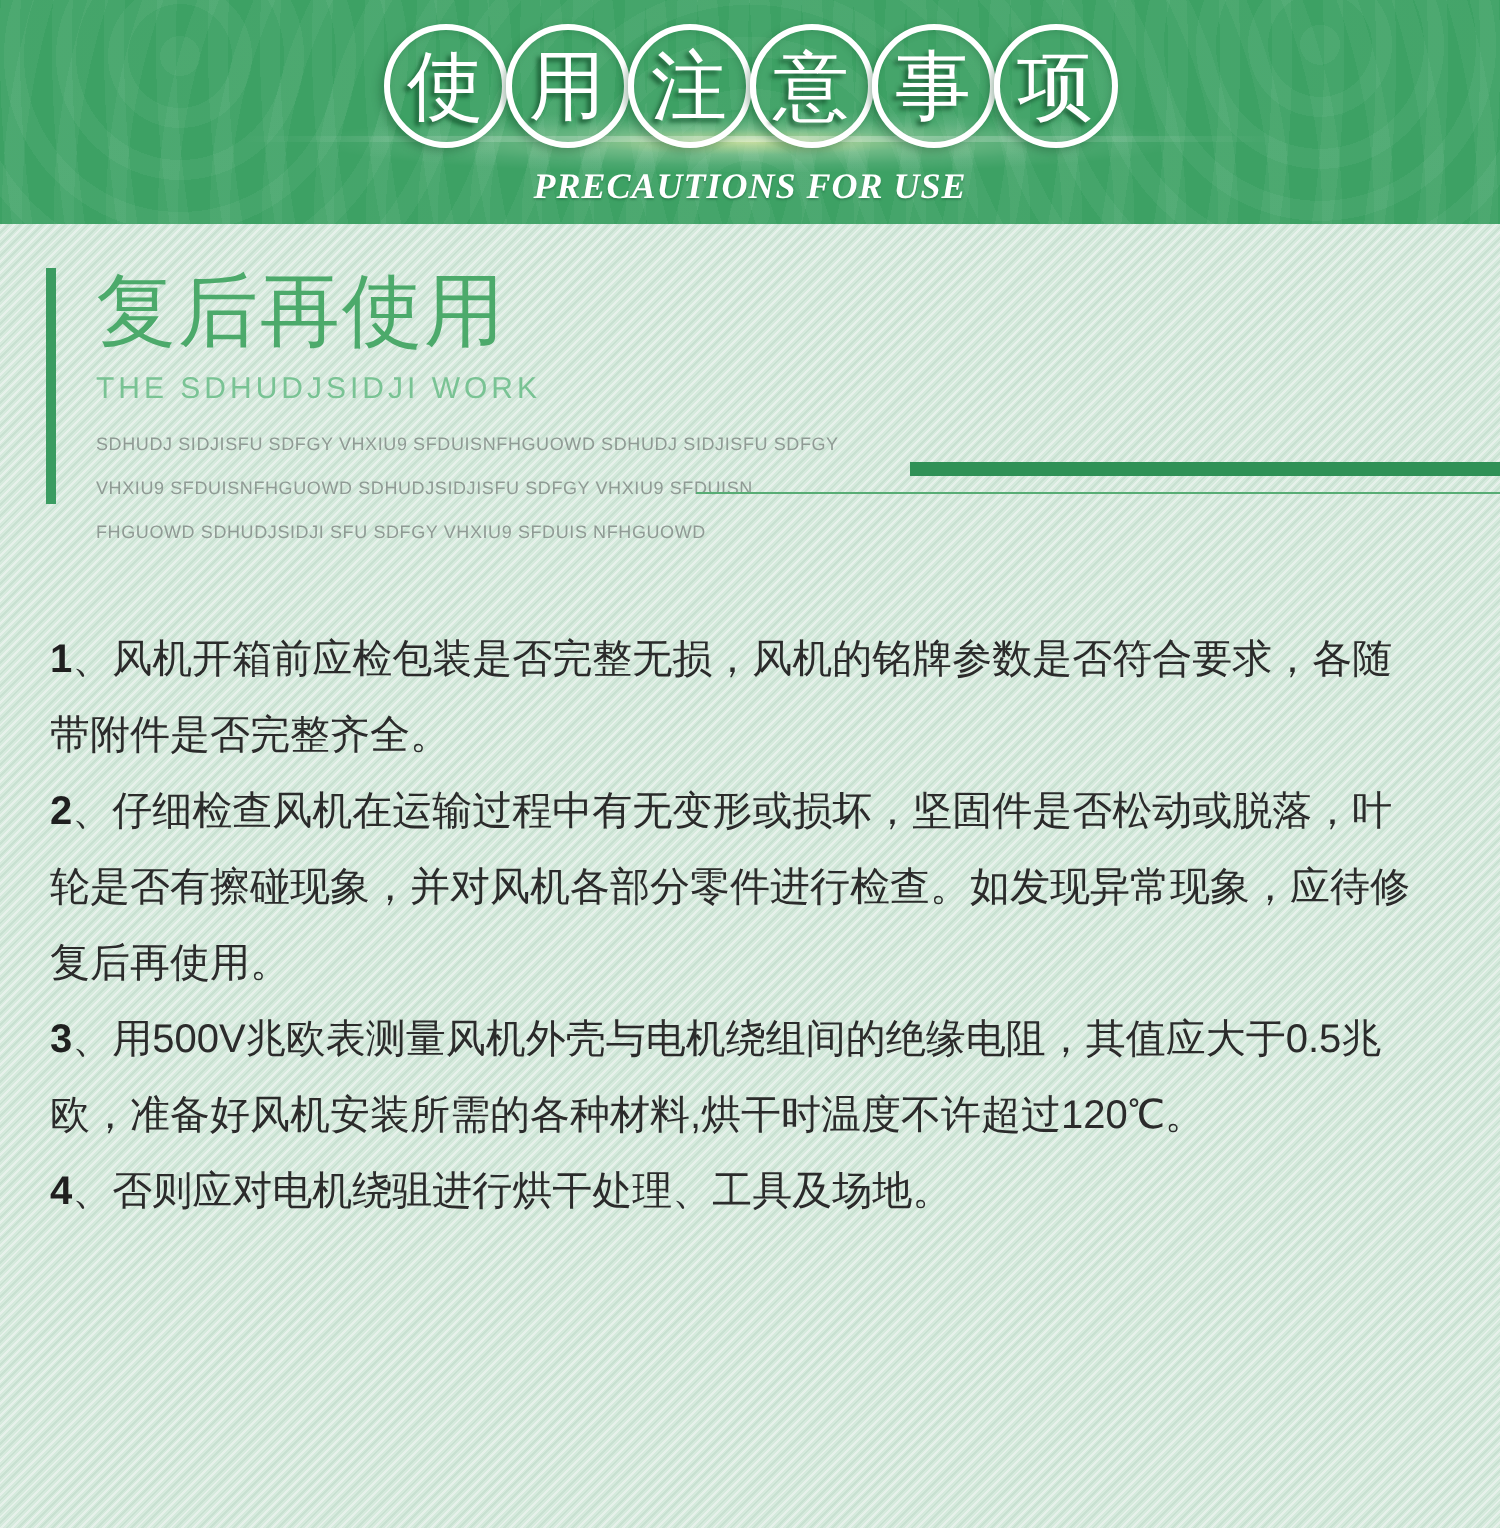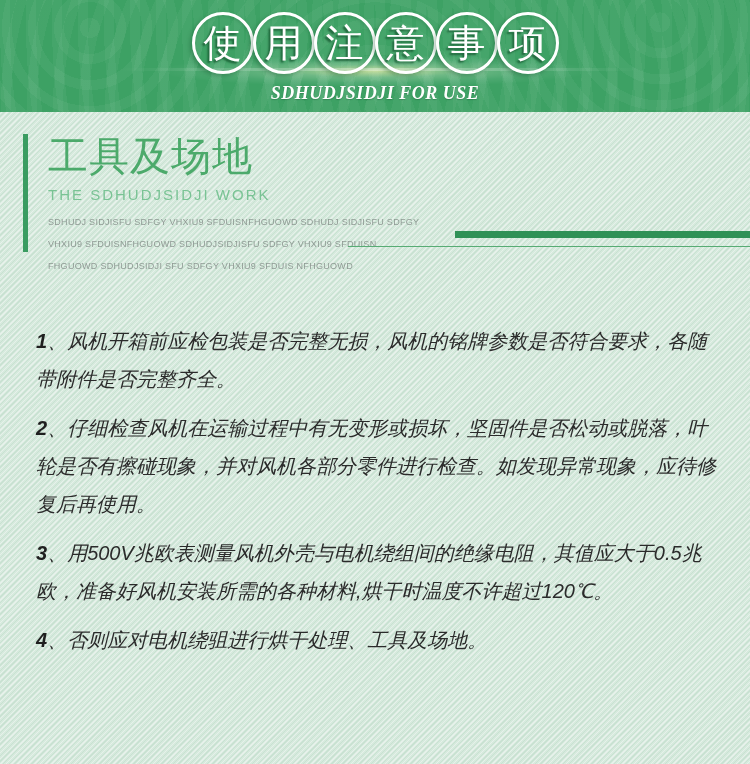--- a/index.html
+++ b/index.html
@@ -42,46 +42,46 @@
   .section-subtitle{margin:4px 0 0 0;font-size:15px;line-height:18px;font-weight:normal;
     color:#79c394;letter-spacing:2px;}
   .placeholder{margin:7px 0 0 0;font-size:9px;line-height:22px;color:#8f9a94;
     letter-spacing:.3px;white-space:pre-line;}
   .deco-thick{position:absolute;left:455px;top:231px;width:295px;height:7px;background:#2f9156;}
   .deco-thin{position:absolute;left:348px;top:246px;width:402px;height:1px;background:#57ac74;}
 
   
   .items{position:absolute;left:25px;top:311px;width:705px;
     font-size:20px;line-height:38px;color:#2b2b2b;}
-  .item{margin:11px;white-space:pre-line;font-style:italic;}
+  .item{margin:0;white-space:pre-line;}
   .item .num{font-weight:bold;color:#1f1f1f;}
 </style>
 </head>
 <body>
 
 <div class="page">
 
   <header class="hero">
     <div class="flare"></div>
     <div class="flare2"></div>
     <div class="badges">
         <span class="badge">使</span>
         <span class="badge">用</span>
         <span class="badge">注</span>
         <span class="badge">意</span>
         <span class="badge">事</span>
         <span class="badge">项</span>
       </div>
-    <div class="hero-sub">SDHUDJSIDJI FOR USE</div>
+    <div class="hero-sub">PRECAUTIONS FOR USE</div>
   </header>
 
   <div class="accent-bar"></div>
 
   <section class="intro">
-    <h1 class="section-title">工具及场地</h1>
+    <h1 class="section-title">复后再使用</h1>
     <h2 class="section-subtitle">THE SDHUDJSIDJI WORK</h2>
     <p class="placeholder">SDHUDJ SIDJISFU SDFGY VHXIU9 SFDUISNFHGUOWD  SDHUDJ SIDJISFU SDFGY
 VHXIU9 SFDUISNFHGUOWD SDHUDJSIDJISFU SDFGY VHXIU9 SFDUISN
 FHGUOWD SDHUDJSIDJI SFU SDFGY VHXIU9 SFDUIS NFHGUOWD</p>
   </section>
 
   <div class="deco-thick"></div>
   <div class="deco-thin"></div>
 
   <div class="items">

